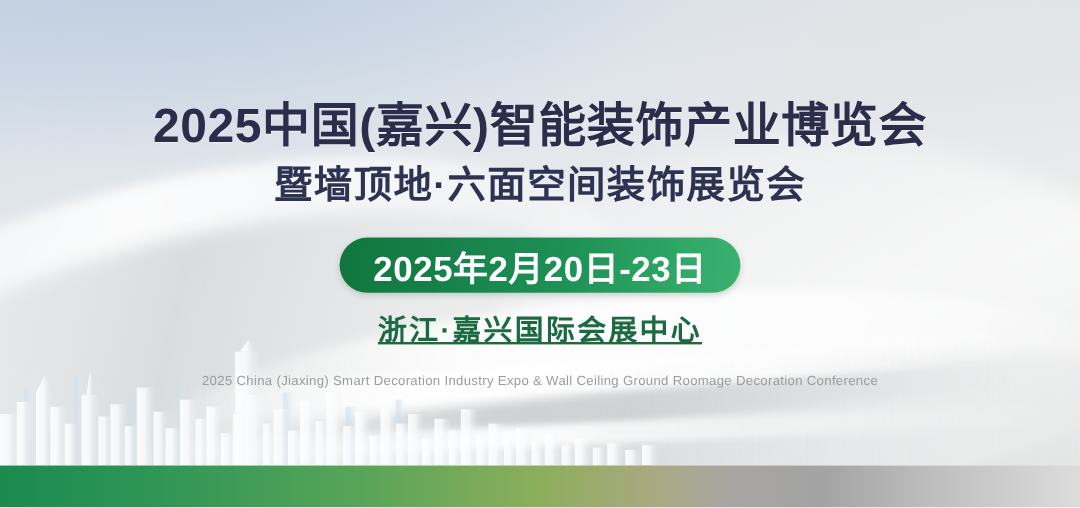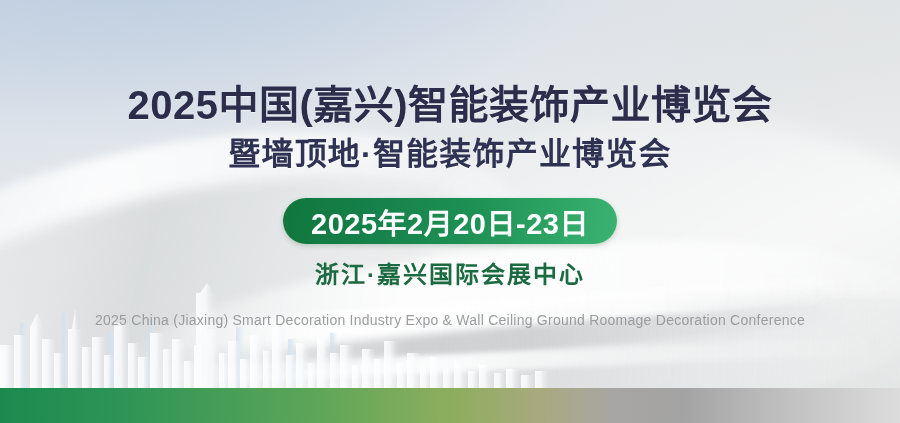--- a/index.html
+++ b/index.html
@@ -183,30 +183,31 @@
     white-space: nowrap;
   }
 
   .venue-cn {
     margin-top: 11px;
     font-size: 24px;
     font-weight: bold;
     letter-spacing: 2px;
     color: #1c6a41;
     white-space: nowrap;
+    text-decoration: underline;
   }
 
   .en-block {
     margin-top: 20px;
     text-align: center;
     color: #9a9c9e;
     line-height: 1.55;
   }
   .en-line1 {
-    font-size: 14px;
+    font-size: 11px;
     letter-spacing: 0.25px;
     white-space: nowrap;
   }
   .en-line2 {
     font-size: 10px;
     letter-spacing: 0.25px;
     white-space: nowrap;
   }
   .en-line2 .gap {
     display: inline-block;
@@ -313,21 +314,21 @@
       <polygon points="200,10 207,0 214,10"></polygon>
     </g>
   </svg>
 
   <div class="bottom-bar"></div>
 
   <div class="content">
 
     <div class="title-main">2025中国(嘉兴)智能装饰产业博览会</div>
 
-    <div class="title-sub">暨墙顶地·智能装饰产业博览会</div>
+    <div class="title-sub">暨墙顶地·六面空间装饰展览会</div>
 
     <div class="date-badge">
       <span class="date-text">2025年2月20日-23日</span>
     </div>
 
     <div class="venue-cn">浙江·嘉兴国际会展中心</div>
 
     <div class="en-block">
       <div class="en-line1">2025 China (Jiaxing) Smart Decoration Industry Expo &amp; Wall Ceiling Ground Roomage Decoration Conference</div>
     </div>

